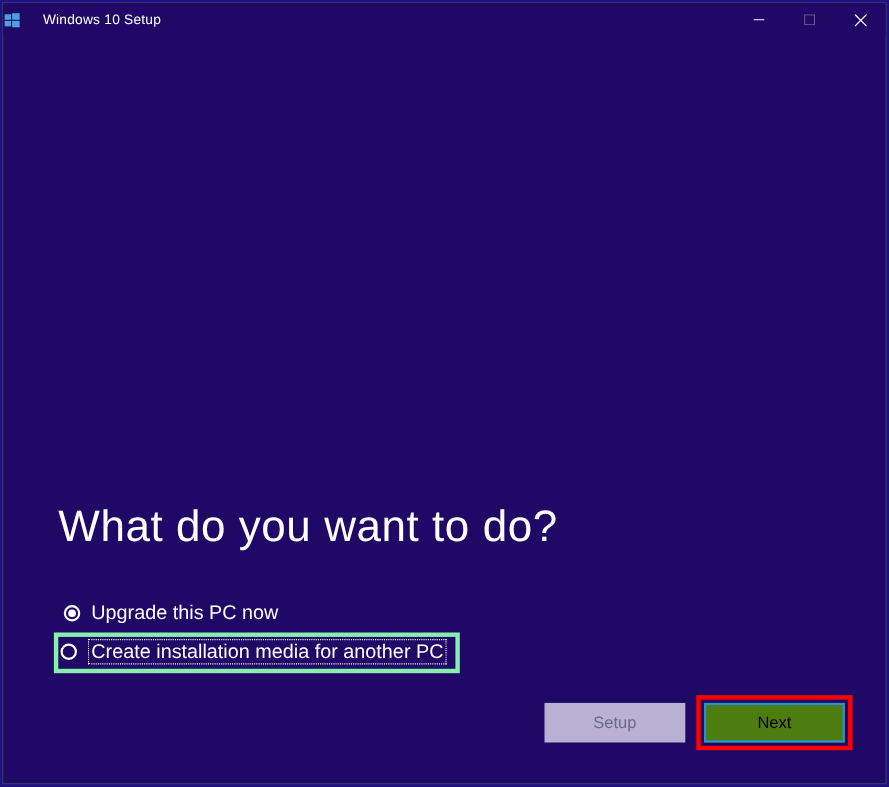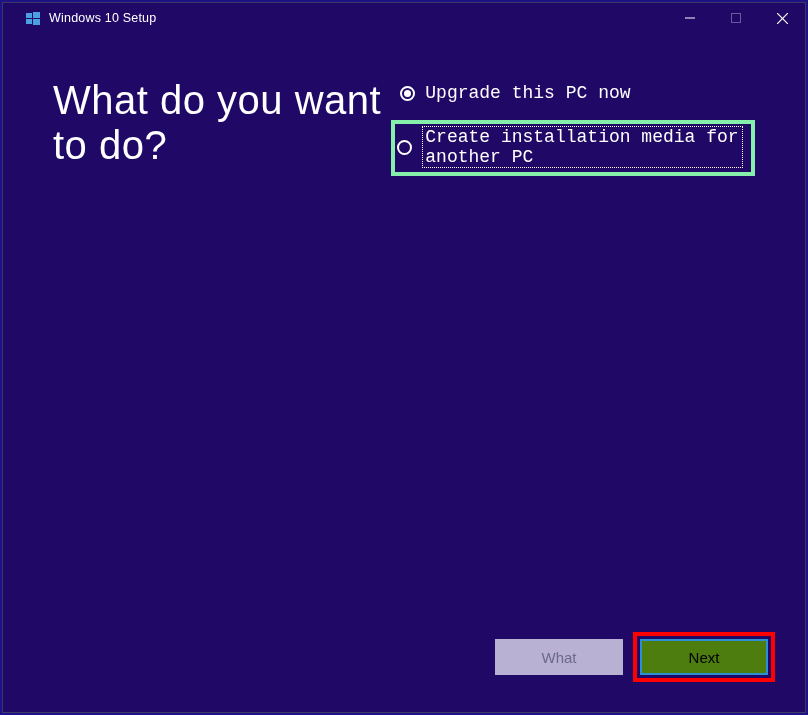--- a/index.html
+++ b/index.html
@@ -21,23 +21,24 @@
       background: #1f0866;
       border: 1px solid #3a3a6a;
       display: flex;
       flex-direction: column;
     }
     .titlebar {
       height: 30px;
       background: #1f0866;
       display: flex;
       align-items: center;
-      padding-left: 22px;
+      padding-left: 0;
       color: #ffffff;
       font-size: 12px;
+      gap: 12px;
     }
     .titlebar-icon {
       width: 16px;
       height: 16px;
       margin-right: 8px;
       display: flex;
       align-items: center;
       justify-content: center;
     }
     .titlebar-title {
@@ -59,34 +60,34 @@
       font-size: 14px;
       cursor: pointer;
     }
     .titlebar-btn.disabled {
       color: #6a5a9a;
     }
     .content {
       flex: 1;
       padding: 45px 50px 20px 50px;
       display: flex;
-      flex-direction: row;
+      flex-direction: column;
+      justify-content: flex-end;
     }
     .heading {
       color: #ffffff;
       font-size: 40px;
       font-weight: 300;
       margin-bottom: 40px;
       letter-spacing: 0.5px;
     }
     .options {
       display: flex;
       flex-direction: column;
-      gap: 12px;
-      font-family: Liberation Mono, monospace;
+      gap: 2px;
     }
     .option {
       display: flex;
       align-items: center;
       gap: 10px;
       padding: 5px 5px;
       cursor: pointer;
     }
     .option.highlighted {
       border: 4px solid #86efac;
@@ -195,18 +196,18 @@
         <span class="option-label">Upgrade this PC now</span>
       </label>
       <label class="option highlighted">
         <span class="radio"></span>
         <span class="option-label">Create installation media for another PC</span>
       </label>
     </div>
   </div>
 
   <div class="footer">
-    <button class="btn btn-back">What</button>
+    <button class="btn btn-back">Setup</button>
     <div class="btn-wrapper highlighted">
       <button class="btn btn-next">Next</button>
     </div>
   </div>
 </div>
 
 </body></html>

